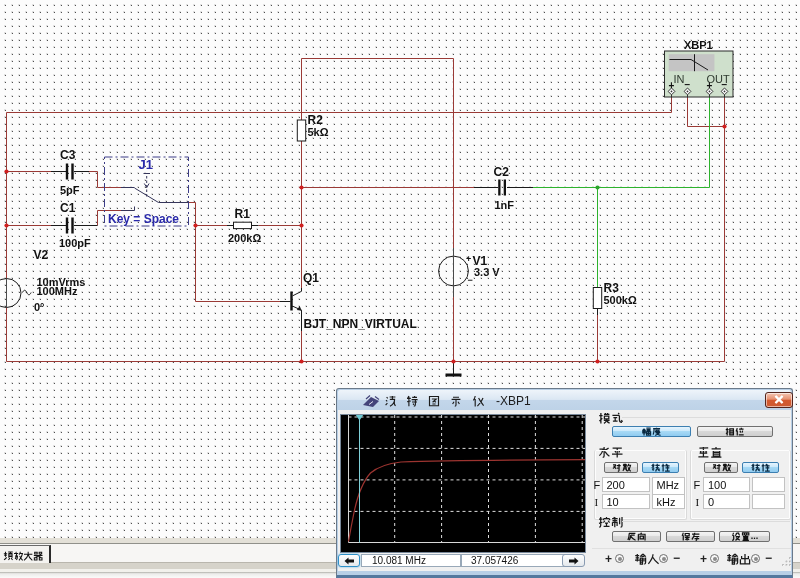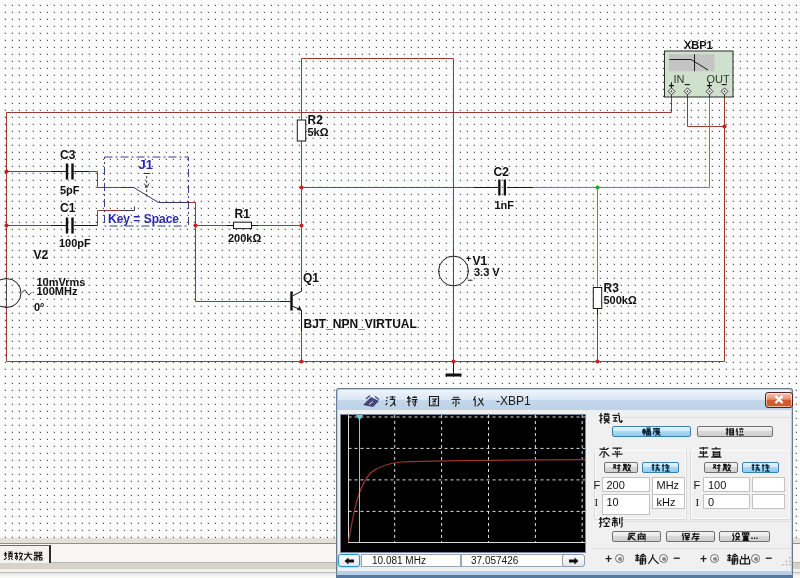--- a/index.html
+++ b/index.html
@@ -419,21 +419,21 @@
           </svg>
           <svg class="z" width="9" height="9" viewBox="0 0 12 12">
             <use href="#g-xing"></use>
           </svg>
         </div>
 
  <div class="abs" style="left:255.5px;top:69px;font-size:11px;color:#111">F</div>
  <div class="fld" style="left:263.5px;top:67px;width:48px;height:14.5px;line-height:14px">200</div>
  <div class="fld" style="left:313.5px;top:67px;width:33px;height:19px;line-height:14px">MHz</div>
  <div class="abs" style="left:256.5px;top:85.5px;font-size:11px;color:#111;font-family:'Liberation Serif',serif">I</div>
- <div class="fld" style="left:263.5px;top:84px;width:48px;height:21px;line-height:14px">10</div>
+ <div class="fld" style="left:263.5px;top:84px;width:48px;height:15px;line-height:14px">10</div>
  <div class="fld" style="left:313.5px;top:84px;width:33px;height:14.5px;line-height:14px">kHz</div>
  <div class="abs" style="left:355.5px;top:69px;font-size:11px;color:#111">F</div>
  <div class="fld" style="left:365px;top:67px;width:47px;height:14.5px;line-height:14px">100</div>
  <div class="fld" style="left:414px;top:67px;width:33px;height:14.5px;line-height:14px"></div>
  <div class="abs" style="left:357.5px;top:85.5px;font-size:11px;color:#111;font-family:'Liberation Serif',serif">I</div>
  <div class="fld" style="left:365px;top:84px;width:47px;height:14.5px;line-height:14px">0</div>
  <div class="fld" style="left:414px;top:84px;width:33px;height:14.5px;line-height:14px"></div>
 
  <div class="lb" style="left:260px;top:106px">
           <svg class="z" width="12" height="12" viewBox="0 0 12 12">

